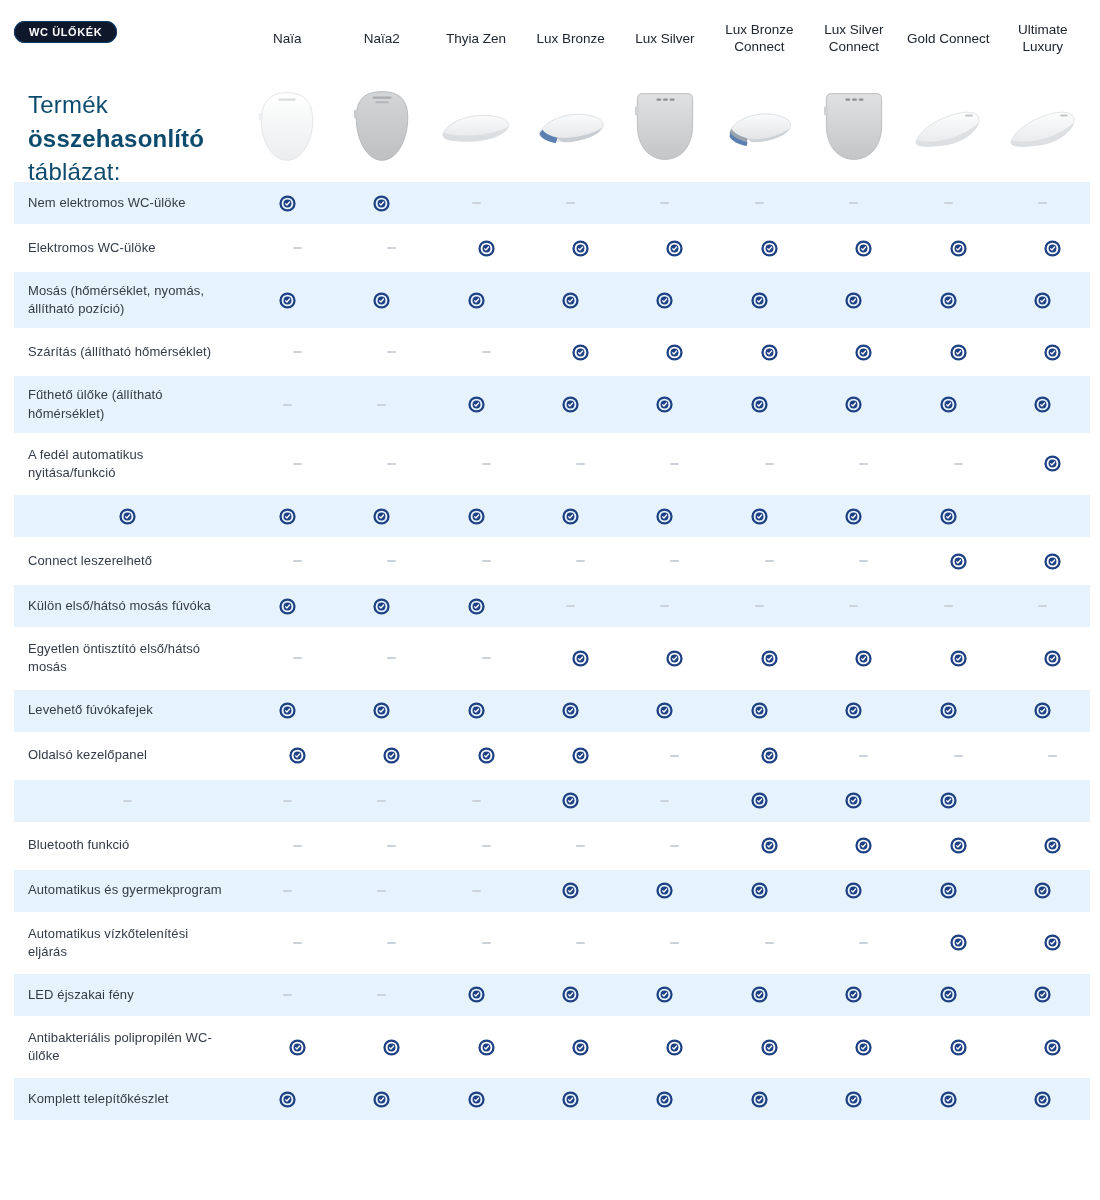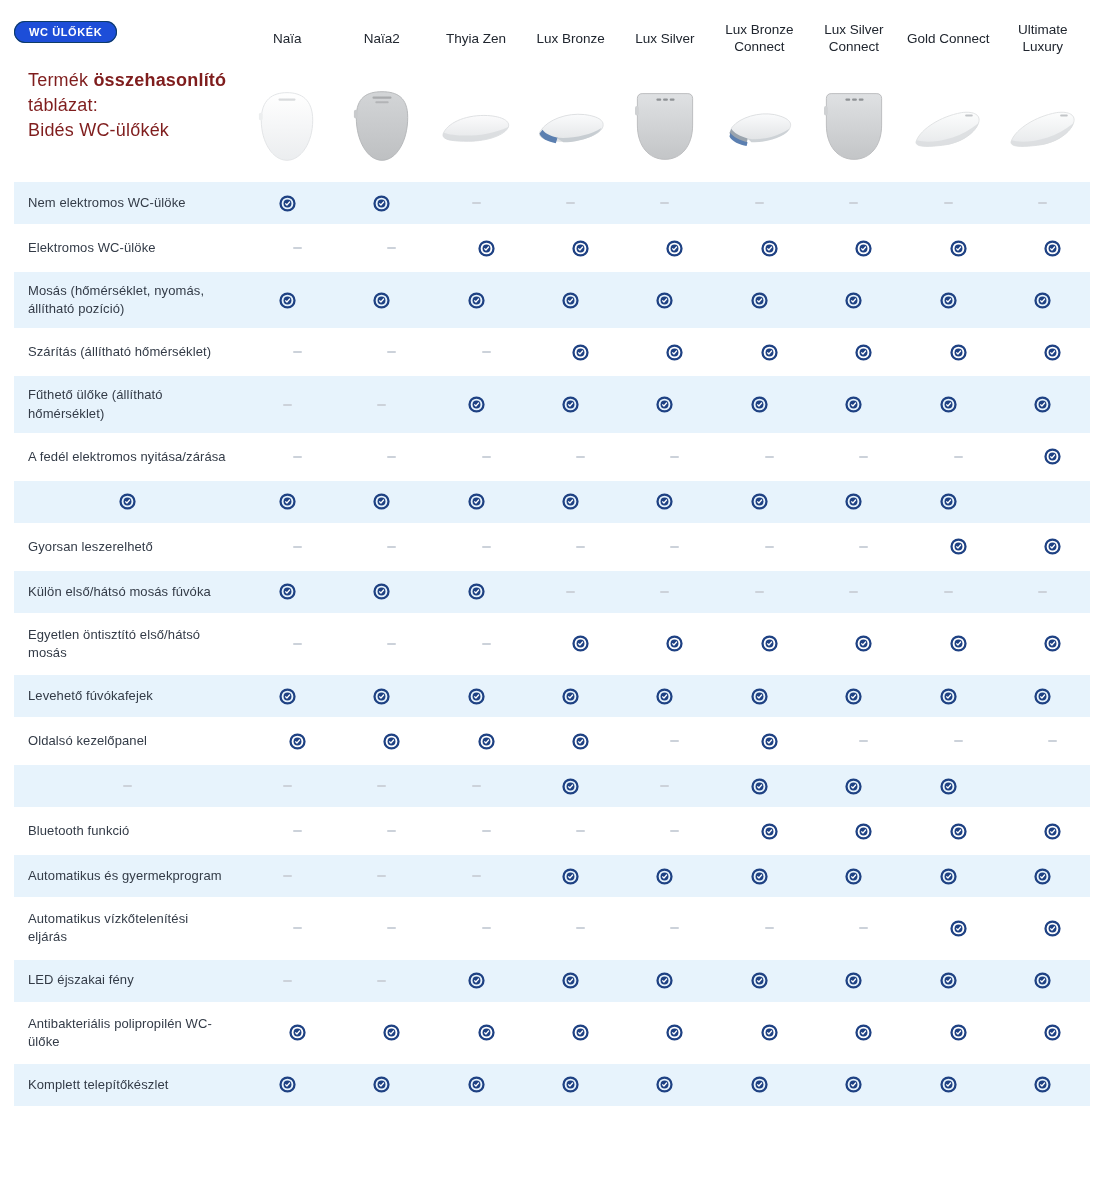--- a/index.html
+++ b/index.html
@@ -1,24 +1,24 @@
 <!DOCTYPE html>
 <html><head>
 <meta charset="utf-8">
 <style>
   html,body{margin:0;padding:0;background:#ffffff;}
   body{width:1100px;height:1200px;overflow:hidden;font-family:"Liberation Sans",sans-serif;-webkit-font-smoothing:antialiased;}
   .page{position:relative;width:1100px;height:1200px;background:#fff;}
 
-  .badge{position:absolute;left:14px;top:21px;background:#1d4ed8;color:#fff;
+  .badge{position:absolute;left:14px;top:21px;background:#0f172a;color:#fff;
          font-size:11px;font-weight:bold;letter-spacing:.6px;padding:5px 15px;
          border-radius:13px;box-shadow:0 0 0 1px #0f3c66 inset;}
 
-  .title{position:absolute;left:28px;top:68px;width:232px;font-size:18px;
-         line-height:1.4;color:#7f1d1d;letter-spacing:.2px;}
+  .title{position:absolute;left:28px;top:88px;width:232px;font-size:24px;
+         line-height:1.4;color:#0c4a6e;letter-spacing:.2px;}
   .title b{font-weight:bold;}
 
   .hdr-row{position:absolute;left:14px;top:14px;width:1076px;display:grid;
            grid-template-columns:226px repeat(9,1fr);}
   .hdr-cell{min-height:50px;display:flex;align-items:center;justify-content:center;
             text-align:center;font-size:13.5px;line-height:1.25;color:#20262f;padding:0 4px;}
 
   .img-row{position:absolute;left:14px;top:76px;width:1076px;display:grid;
            grid-template-columns:226px repeat(9,1fr);}
   .img-cell{height:100px;display:flex;align-items:center;justify-content:center;}
@@ -450,21 +450,21 @@
         </div>
         <div class="cell">
           <svg viewBox="0 0 18 18" width="17" height="17">
             <circle cx="9" cy="9" r="7.4" fill="none" stroke="#1e4183" stroke-width="2.4"></circle>
             <circle cx="9" cy="9" r="4.2" fill="#1e4183"></circle>
             <path d="M7 9.3 L8.4 10.6 L11.2 7.4" fill="none" stroke="#ffffff" stroke-width="1.3" stroke-linecap="round" stroke-linejoin="round"></path>
           </svg>
         </div>
       </div>
       <div class="row white">
-        <div class="label">A fedél elektromos nyitása/zárása</div>
+        <div class="label">A fedél automatikus nyitása/funkció</div>
         <div class="cell">
           <span class="dash"></span>
         </div>
         <div class="cell">
           <span class="dash"></span>
         </div>
         <div class="cell">
           <span class="dash"></span>
         </div>
         <div class="cell">
@@ -549,21 +549,21 @@
         </div>
         <div class="cell">
           <svg viewBox="0 0 18 18" width="17" height="17">
             <circle cx="9" cy="9" r="7.4" fill="none" stroke="#1e4183" stroke-width="2.4"></circle>
             <circle cx="9" cy="9" r="4.2" fill="#1e4183"></circle>
             <path d="M7 9.3 L8.4 10.6 L11.2 7.4" fill="none" stroke="#ffffff" stroke-width="1.3" stroke-linecap="round" stroke-linejoin="round"></path>
           </svg>
         </div>
       </div>
       <div class="row white">
-        <div class="label">Gyorsan leszerelhető</div>
+        <div class="label">Connect leszerelhető</div>
         <div class="cell">
           <span class="dash"></span>
         </div>
         <div class="cell">
           <span class="dash"></span>
         </div>
         <div class="cell">
           <span class="dash"></span>
         </div>
         <div class="cell">

